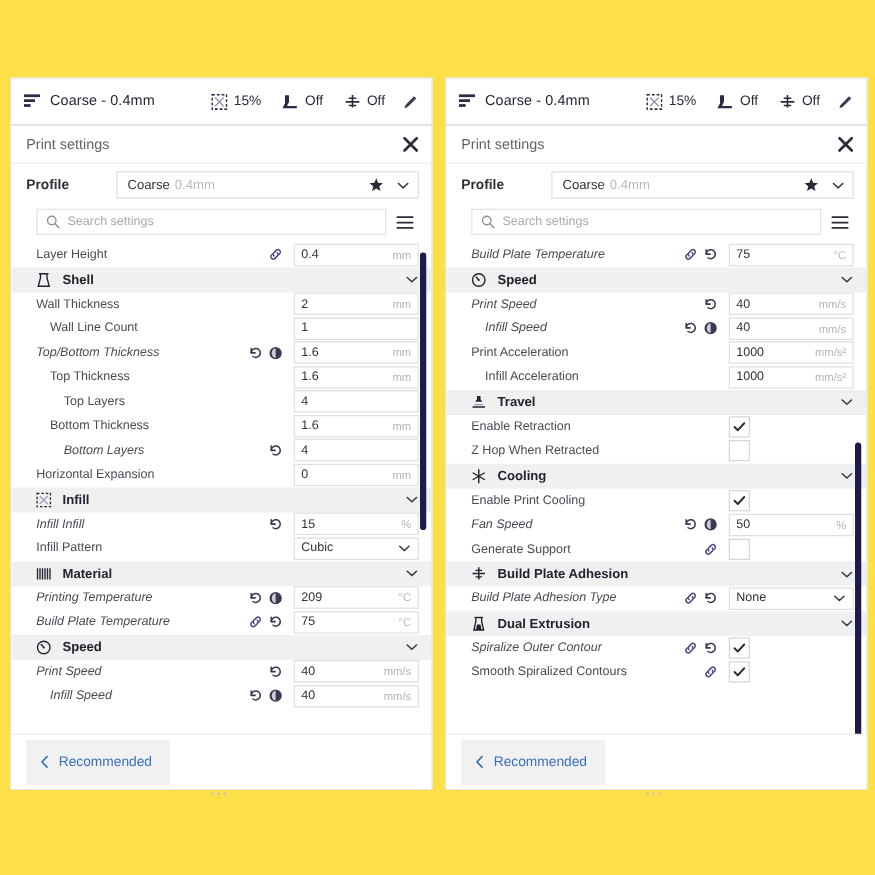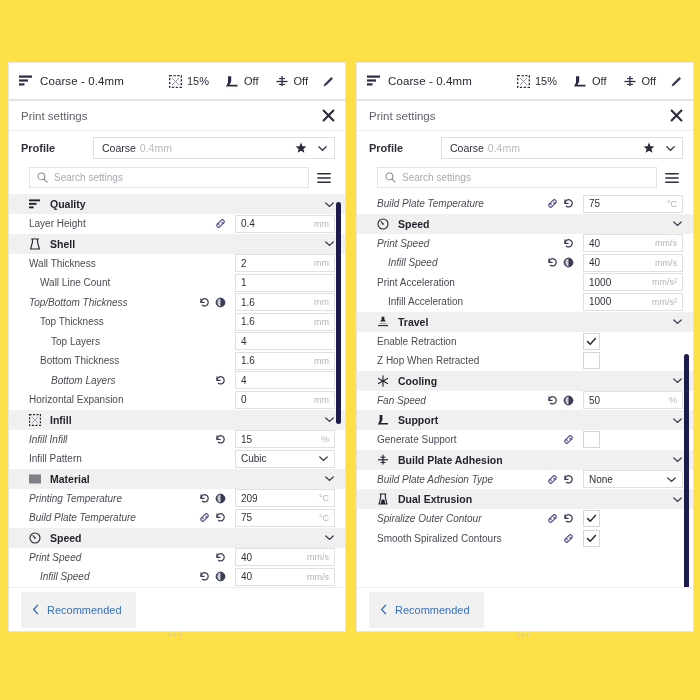--- a/index.html
+++ b/index.html
@@ -279,35 +279,20 @@
       </div>
       <span class="hamburger">
         <svg width="14" height="12" viewBox="0 0 14 12">
             <path d="M0.8 1.7 H13.2 M0.8 6 H13.2 M0.8 10.3 H13.2" stroke="#2c2c3a" stroke-width="1.4" stroke-linecap="round"></path>
           </svg>
       </span>
     </div>
 
     <div class="listwrap">
       <div class="list" id="list-left">
-          <div class="cat">
-            <span style="display: flex;">
-              <svg width="12" height="11" viewBox="0 0 12 11">
-                <rect x="0" y="0.4" width="11" height="1.9" fill="#23232e"></rect>
-                <rect x="0" y="3.9" width="7.5" height="1.9" fill="#23232e"></rect>
-                <rect x="0" y="7.4" width="4.6" height="1.9" fill="#23232e"></rect>
-              </svg>
-            </span>
-            <span class="ct">Quality</span>
-            <span class="cchev">
-              <svg width="11" height="11" viewBox="0 0 11 11">
-                <path d="M1.8 4 L5.5 7.4 L9.2 4" stroke="#3a3a4c" stroke-width="1.3" fill="none" stroke-linecap="round"></path>
-              </svg>
-            </span>
-          </div>
           <div class="row">
             <span class="lbl">Layer Height</span>
             <span class="icons">
               <span style="display: flex;">
                 <svg width="11" height="11" viewBox="0 0 11 11">
                   <g fill="none" stroke="#4b4b88" stroke-width="1.15" stroke-linecap="round">
                     <path d="M4.2 6.8 A1.9 1.9 0 0 1 4.2 4.1 L6 2.3 A1.9 1.9 0 0 1 8.7 5 L7.9 5.8"></path>
                     <path d="M6.8 4.2 A1.9 1.9 0 0 1 6.8 6.9 L5 8.7 A1.9 1.9 0 0 1 2.3 6 L3.1 5.2"></path>
                   </g>
                 </svg>
@@ -770,52 +755,50 @@
               </svg>
             </span>
             <span class="ct">Cooling</span>
             <span class="cchev">
               <svg width="11" height="11" viewBox="0 0 11 11">
                 <path d="M1.8 4 L5.5 7.4 L9.2 4" stroke="#3a3a4c" stroke-width="1.3" fill="none" stroke-linecap="round"></path>
               </svg>
             </span>
           </div>
           <div class="row">
+            <span class="lbl">Enable Print Cooling</span>
+            <span class="icons"></span>
+            <span class="checkcell">
+              <span class="checkbox">
+                <svg width="11" height="11" viewBox="0 0 11 11">
+                  <path d="M1.6 5.6 L4.2 8.2 L9.4 2.6" stroke="#2a2a38" stroke-width="1.5" fill="none" stroke-linecap="round" stroke-linejoin="round"></path>
+                </svg>
+              </span>
+            </span>
+          </div>
+          <div class="row">
             <span class="lbl it">Fan Speed</span>
             <span class="icons">
               <span style="display: flex;">
                 <svg width="11" height="11" viewBox="0 0 11 11">
                   <path d="M2 5.2 A3.6 3.6 0 1 1 3.4 8.2" fill="none" stroke="#3a3a55" stroke-width="1.25" stroke-linecap="round"></path>
                   <path d="M2 1.9 V5.3 H5.1" fill="none" stroke="#3a3a55" stroke-width="1.25" stroke-linecap="round" stroke-linejoin="round"></path>
                 </svg>
               </span>
               <span style="display: flex;">
                 <svg width="11" height="11" viewBox="0 0 11 11">
                   <circle cx="5.5" cy="5.5" r="4.4" fill="#3a3a55"></circle>
                   <path d="M5.5 1.3 A4.4 4.4 0 0 0 5.5 9.7 Z" fill="#ffffff" opacity="0.75"></path>
                   <circle cx="5.5" cy="5.5" r="4.4" fill="none" stroke="#3a3a55" stroke-width="1"></circle>
                 </svg>
               </span>
             </span>
             <span class="field">
               <span class="fv">50</span>
               <span class="unit">%</span>
-            </span>
-          </div>
-          <div class="cat">
-            <span style="display: flex;">
-              <svg width="12" height="12" viewBox="0 0 12 12">
-                <path d="M2.6 1 L2.6 6.8 L0.9 10.6 L11 10.6 L11 9 L3.9 9 L5.4 6 L5.4 1 Z" fill="#23232e"></path>
-              </svg>
-            </span>
-            <span class="ct">Support</span>
-            <span class="cchev">
-              <svg width="11" height="11" viewBox="0 0 11 11">
-                <path d="M1.8 4 L5.5 7.4 L9.2 4" stroke="#3a3a4c" stroke-width="1.3" fill="none" stroke-linecap="round"></path>
-              </svg>
             </span>
           </div>
           <div class="row">
             <span class="lbl">Generate Support</span>
             <span class="icons">
               <span style="display: flex;">
                 <svg width="11" height="11" viewBox="0 0 11 11">
                   <g fill="none" stroke="#4b4b88" stroke-width="1.15" stroke-linecap="round">
                     <path d="M4.2 6.8 A1.9 1.9 0 0 1 4.2 4.1 L6 2.3 A1.9 1.9 0 0 1 8.7 5 L7.9 5.8"></path>
                     <path d="M6.8 4.2 A1.9 1.9 0 0 1 6.8 6.9 L5 8.7 A1.9 1.9 0 0 1 2.3 6 L3.1 5.2"></path>

